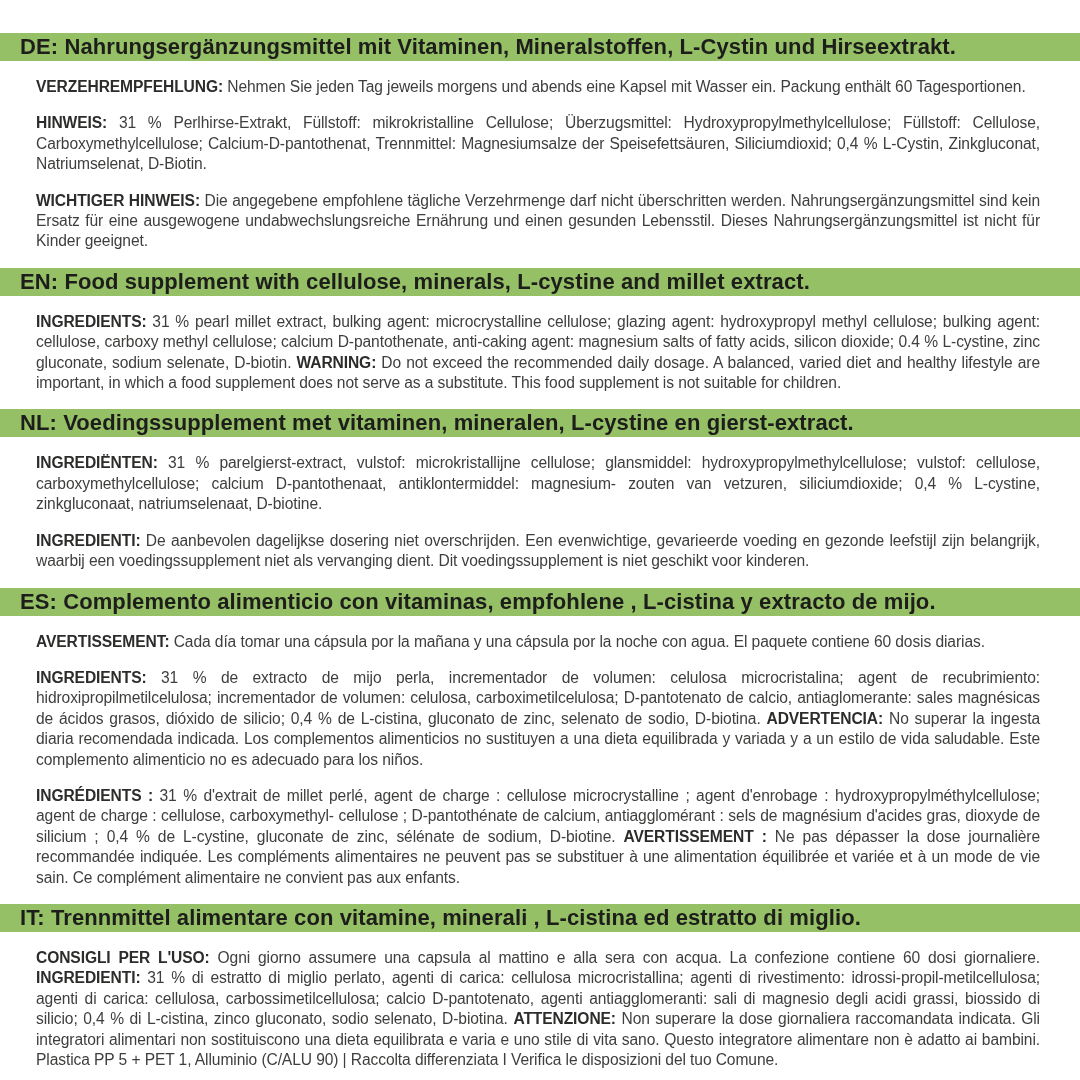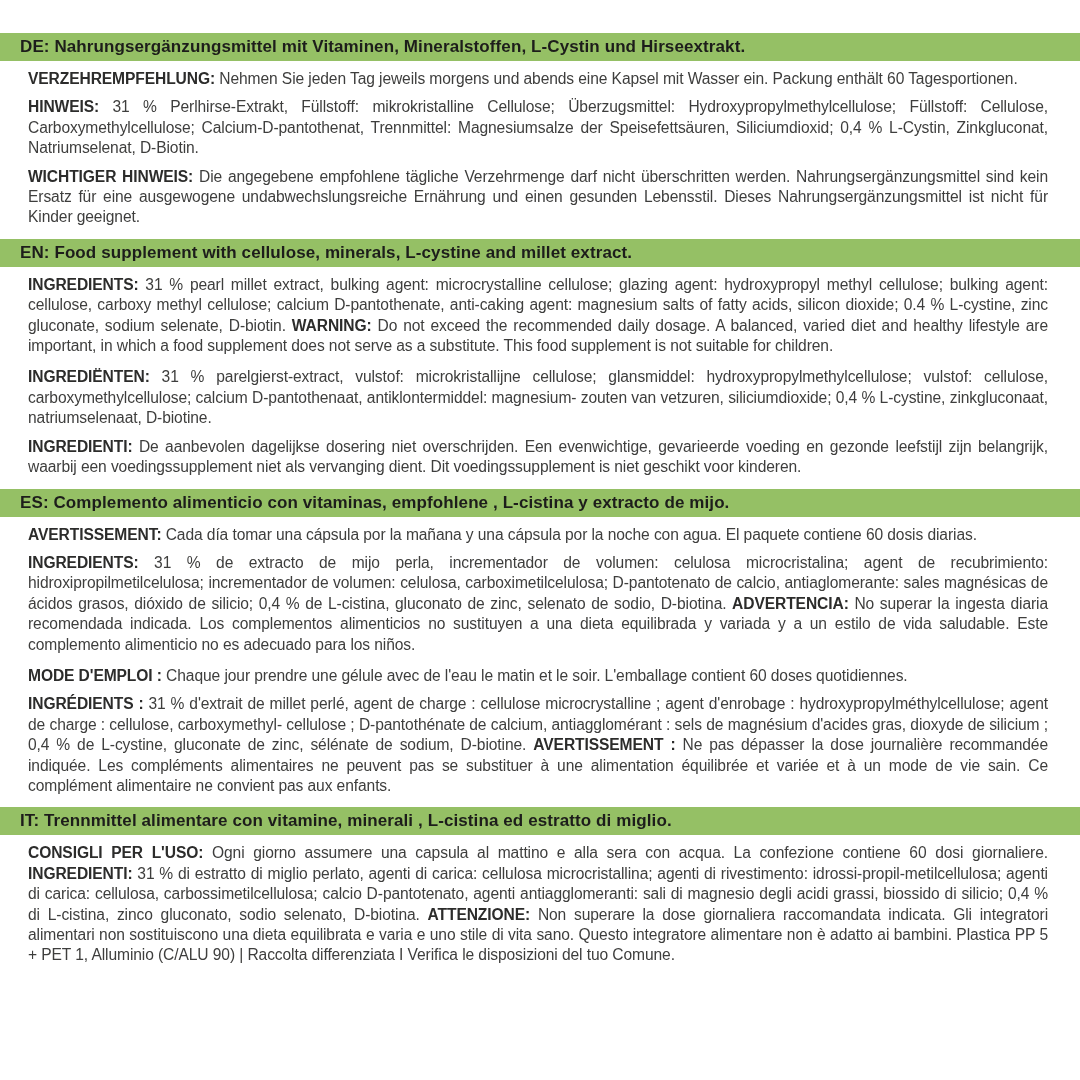--- a/index.html
+++ b/index.html
@@ -27,36 +27,36 @@
   }
   .bar {
     background: var(--bar);
     height: 28px;
     display: flex;
     align-items: center;
     padding: 0 20px;
     margin-bottom: 8px;
   }
   .bar span {
-    font-size: 17px;
+    font-size: 22px;
     font-weight: bold;
     color: var(--head-ink);
     letter-spacing: 0.1px;
     white-space: nowrap;
   }
   .body {
     margin: 0 24px 0 20px;
     color: var(--body-ink);
     font-size: 15.6px;
     line-height: 20.4px;
     text-align: justify;
     letter-spacing: -0.1px;
   }
   .body p {
-    margin: 8px;
+    margin: 16px;
   }
   .body b.lbl {
     font-weight: bold;
     color: #2c2c2b;
   }
 </style>
 </head>
 <body>
 
 <main class="sheet">
@@ -75,39 +75,41 @@
     <section class="lang">
       <header class="bar">
         <span>EN: Food supplement with cellulose, minerals, L-cystine and millet extract.</span>
       </header>
       <div class="body">
         <p><b class="lbl">INGREDIENTS:</b> 31 % pearl millet extract, bulking agent: microcrystalline cellulose; glazing agent: hydroxypropyl methyl cellulose; bulking agent: cellulose, carboxy methyl cellulose; calcium D-pantothenate, anti-caking agent: magnesium salts of fatty acids, silicon dioxide; 0.4 % L-cystine, zinc gluconate, sodium selenate, D-biotin. <b class="lbl">WARNING:</b> Do not exceed the recommended daily dosage. A balanced, varied diet and healthy lifestyle are important, in which a food supplement does not serve as a substitute. This food supplement is not suitable for children.</p>
       </div>
     </section>
 
     <section class="lang">
+      <header class="bar">
+        <span>NL: Voedingssupplement met vitaminen, mineralen, L-cystine en gierst-extract.</span>
+      </header>
       <div class="body">
         <p><b class="lbl">INGREDIËNTEN:</b> 31 % parelgierst-extract, vulstof: microkristallijne cellulose; glansmiddel: hydroxypropylmethylcellulose; vulstof: cellulose, carboxymethylcellulose; calcium D-pantothenaat, antiklontermiddel: magnesium- zouten van vetzuren, siliciumdioxide; 0,4 % L-cystine, zinkgluconaat, natriumselenaat, D-biotine.</p>
         <p><b class="lbl">INGREDIENTI:</b> De aanbevolen dagelijkse dosering niet overschrijden. Een evenwichtige, gevarieerde voeding en gezonde leefstijl zijn belangrijk, waarbij een voedingssupplement niet als vervanging dient. Dit voedingssupplement is niet geschikt voor kinderen.</p>
       </div>
     </section>
 
     <section class="lang">
       <header class="bar">
         <span>ES: Complemento alimenticio con vitaminas, empfohlene , L-cistina y extracto de mijo.</span>
       </header>
       <div class="body">
         <p><b class="lbl">AVERTISSEMENT:</b> Cada día tomar una cápsula por la mañana y una cápsula por la noche con agua. El paquete contiene 60 dosis diarias.</p>
         <p><b class="lbl">INGREDIENTS:</b> 31 % de extracto de mijo perla, incrementador de volumen: celulosa microcristalina; agent de recubrimiento: hidroxipropilmetilcelulosa; incrementador de volumen: celulosa, carboximetilcelulosa; D-pantotenato de calcio, antiaglomerante: sales magnésicas de ácidos grasos, dióxido de silicio; 0,4 % de L-cistina, gluconato de zinc, selenato de sodio, D-biotina. <b class="lbl">ADVERTENCIA:</b> No superar la ingesta diaria recomendada indicada. Los complementos alimenticios no sustituyen a una dieta equilibrada y variada y a un estilo de vida saludable. Este complemento alimenticio no es adecuado para los niños.</p>
       </div>
     </section>
 
     <section class="lang">
       <div class="body">
-        <p><b class="lbl">MODE D'EMPLOI :</b> Chaque jour prendre une gélule avec de l'eau le matin et le soir. L'emballage contient 60 doses quotidiennes.</p>
         <p><b class="lbl">INGRÉDIENTS :</b> 31 % d'extrait de millet perlé, agent de charge : cellulose microcrystalline ; agent d'enrobage : hydroxypropylméthylcellulose; agent de charge : cellulose, carboxymethyl- cellulose ; D-pantothénate de calcium, antiagglomérant : sels de magnésium d'acides gras, dioxyde de silicium ; 0,4 % de L-cystine, gluconate de zinc, sélénate de sodium, D-biotine. <b class="lbl">AVERTISSEMENT :</b> Ne pas dépasser la dose journalière recommandée indiquée. Les compléments alimentaires ne peuvent pas se substituer à une alimentation équilibrée et variée et à un mode de vie sain. Ce complément alimentaire ne convient pas aux enfants.</p>
       </div>
     </section>
 
     <section class="lang">
       <header class="bar">
         <span>IT: Trennmittel alimentare con vitamine, minerali , L-cistina ed estratto di miglio.</span>
       </header>
       <div class="body">
         <p><b class="lbl">CONSIGLI PER L'USO:</b> Ogni giorno assumere una capsula al mattino e alla sera con acqua. La confezione contiene 60 dosi giornaliere. <b class="lbl">INGREDIENTI:</b> 31 % di estratto di miglio perlato, agenti di carica: cellulosa microcristallina; agenti di rivestimento: idrossi-propil-metilcellulosa; agenti di carica: cellulosa, carbossimetilcellulosa; calcio D-pantotenato, agenti antiagglomeranti: sali di magnesio degli acidi grassi, biossido di silicio; 0,4 % di L-cistina, zinco gluconato, sodio selenato, D-biotina. <b class="lbl">ATTENZIONE:</b> Non superare la dose giornaliera raccomandata indicata. Gli integratori alimentari non sostituiscono una dieta equilibrata e varia e uno stile di vita sano. Questo integratore alimentare non è adatto ai bambini. Plastica PP 5 + PET 1, Alluminio (C/ALU 90) | Raccolta differenziata I Verifica le disposizioni del tuo Comune.</p>

